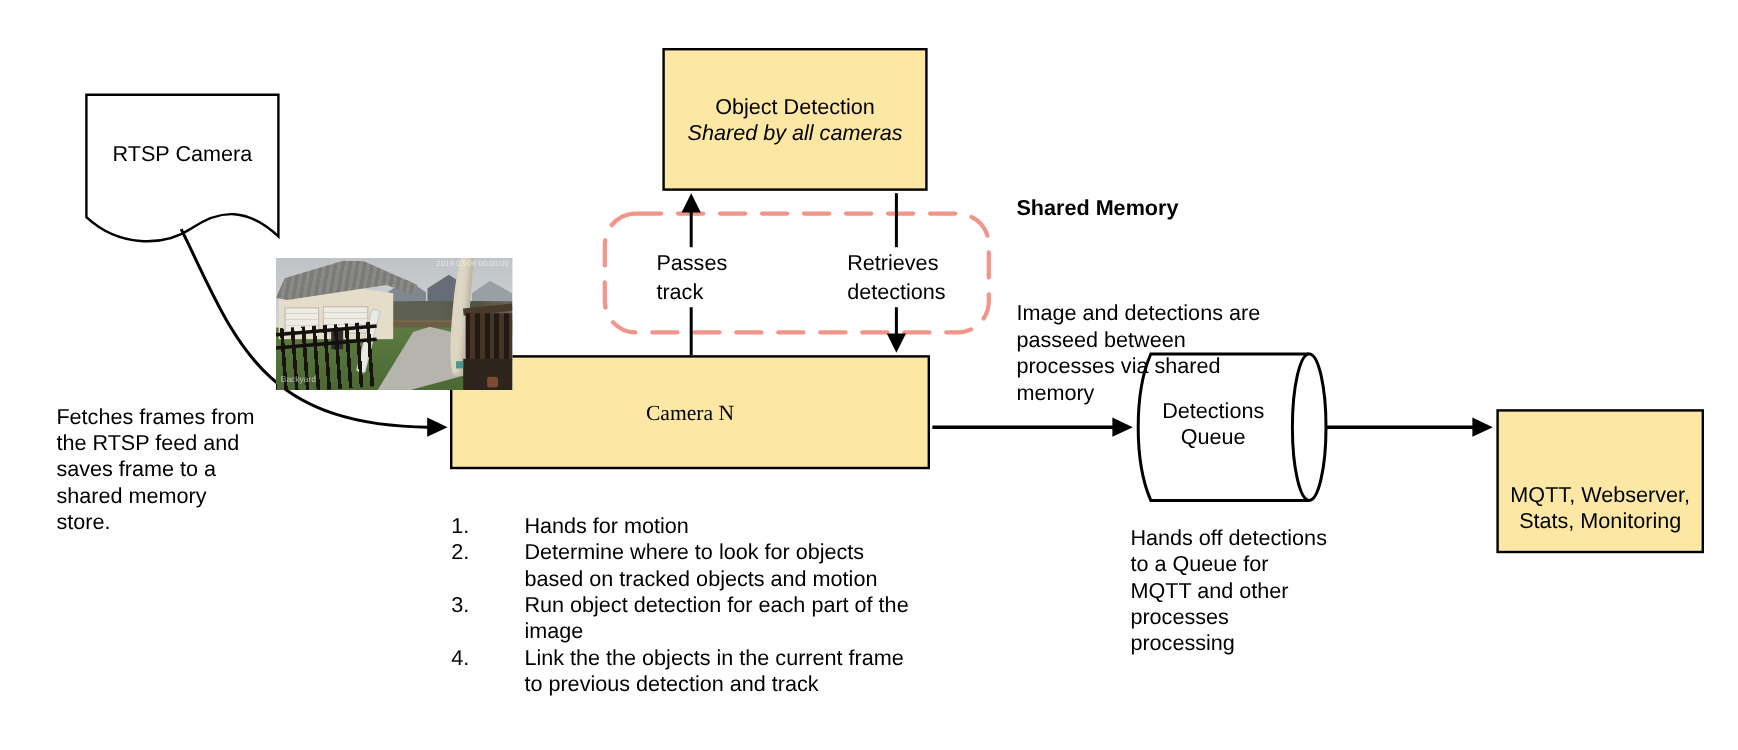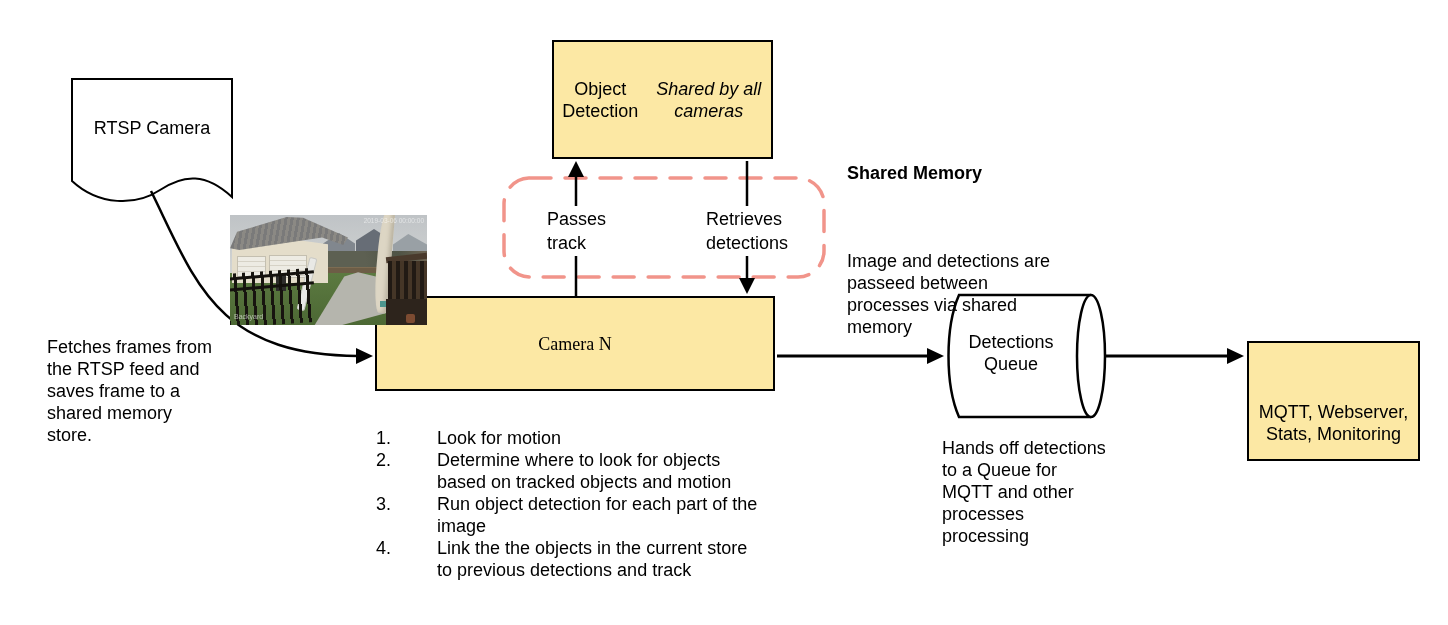--- a/index.html
+++ b/index.html
@@ -13,21 +13,21 @@
     overflow: hidden;
   }
   #diagram-svg { position: absolute; left: 0; top: 0; z-index: 1; }
 
   .box {
     position: absolute;
     box-sizing: border-box;
     background: var(--box-fill, #FCE8A4);
     border: 2px solid var(--box-border, #000);
     display: flex;
-    flex-direction: row;
+    flex-direction: column;
     align-items: center;
     justify-content: center;
     text-align: center;
     z-index: 2;
     font-size: 18px;
     line-height: 22px;
   }
   .pre { white-space: pre-line; margin-top: 44px; }
   .note {
     position: absolute;
@@ -181,33 +181,33 @@
 memory</div>
   </div>
 
   <div class="box" id="camera-n-box">
     <div>Camera N</div>
   </div>
 
   <div class="steps">
     <div class="step">
       <span class="step-num">1.</span>
-      <span class="step-text">Look for motion</span>
+      <span class="step-text">Hands for motion</span>
     </div>
     <div class="step">
       <span class="step-num">2.</span>
       <span class="step-text">Determine where to look for objects based on tracked objects and motion</span>
     </div>
     <div class="step">
       <span class="step-num">3.</span>
       <span class="step-text">Run object detection for each part of the image</span>
     </div>
     <div class="step">
       <span class="step-num">4.</span>
-      <span class="step-text">Link the the objects in the current store to previous detections and track</span>
+      <span class="step-text">Link the the objects in the current frame to previous detection and track</span>
     </div>
   </div>
 
   <div class="shape-label" id="queue-label">Detections
 Queue</div>
 
   <div class="note" id="queue-note">Hands off detections
 to a Queue for
 MQTT and other
 processes

